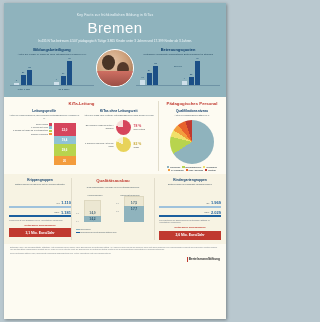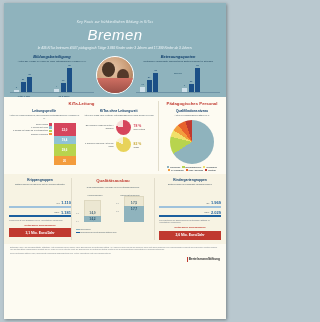--- a/index.html
+++ b/index.html
@@ -11,22 +11,22 @@
   }
   .poster {
     position:absolute; left:4px; top:3px;
     width:222px; height:316px;
     background:#fdfbf2;
     box-shadow:1px 1px 3px rgba(0,0,0,.35);
     overflow:hidden;
   }
   
   .header {
-    background:#8fb3bd; color:#fff; padding:15px 6px 5px;
-    text-align:center; position:relative; height:94px;font-style:italic;
+    background:#8fb3bd; color:#fff; padding:8px 6px 5px;
+    text-align:center; position:relative; height:94px;
   }
   .kicker { font-size:3.4px; letter-spacing:.2px; color:#eef6f8; margin-top:2px;}
   .title { font-size:15px; font-weight:400; letter-spacing:.4px; line-height:17px; margin-top:2px;}
   .lede { font-size:3.2px; color:#f2f8fa; margin-top:3px; line-height:5px;}
   .hdr-cols { display:flex; margin-top:3px; align-items:flex-start; }
   .hdr-col { width:84px; }
   .hdr-mid { flex:1; position:relative; }
   .sect-h { font-size:3.9px; font-weight:bold; color:#0d3d6b; }
   .sect-sub { font-size:2.5px; color:#24485f; line-height:3.4px; margin-top:1px;}
   .photo {

